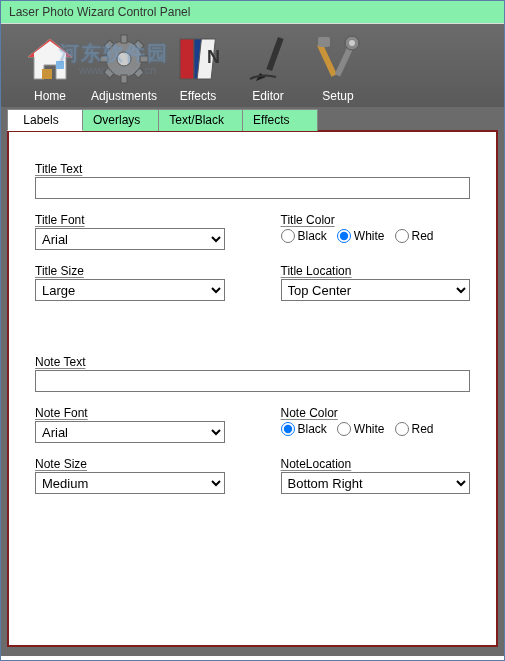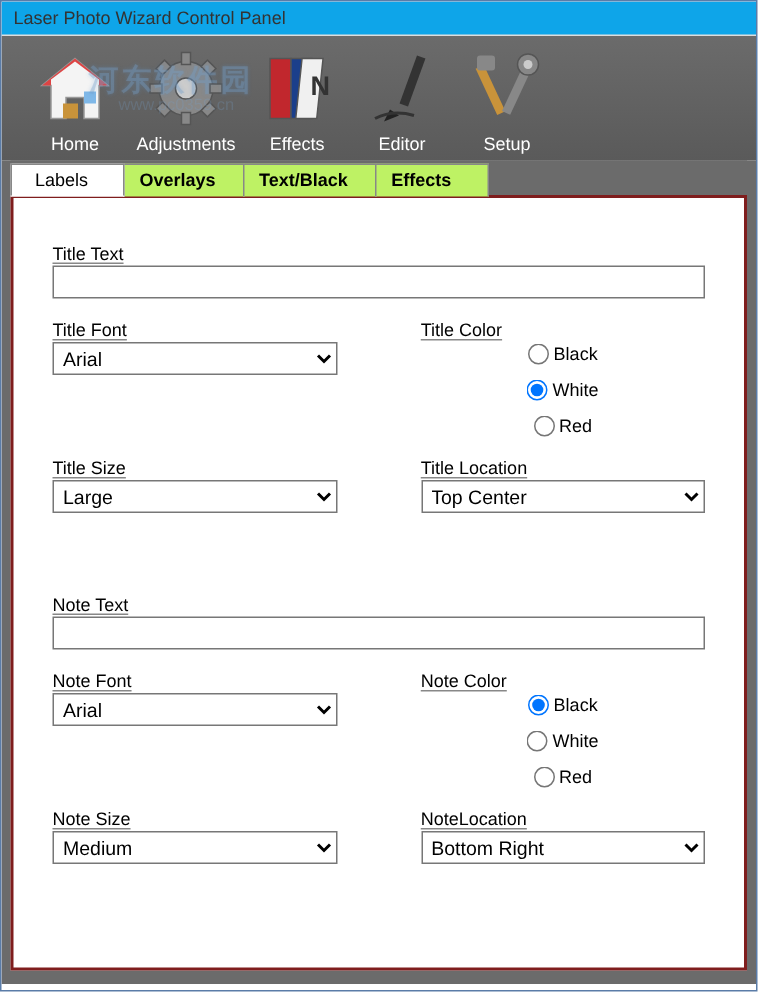--- a/index.html
+++ b/index.html
@@ -8,21 +8,21 @@
     padding: 0;
     font-family: "Segoe UI", Tahoma, sans-serif;
     font-size: 12px;
     background: #fff;
     width: 505px;
     height: 661px;
     overflow: hidden;
     border: 1px solid #5a7ca8;
   }
   .titlebar {
-    background: #0ea5e9;
+    background: #86efac;
     padding: 4px 8px;
     font-size: 12px;
     border-bottom: 1px solid #ddd;
     color: #333;
   }
   .toolbar {
     background: linear-gradient(#6b6b6b, #5a5a5a);
     display: flex;
     padding: 4px 6px 2px 18px;
     gap: 8px;
@@ -88,22 +88,21 @@
     color: #000;
   }
   .tab.active {
     background: #fff;
     border-bottom: 1px solid #fff;
     z-index: 2;
     position: relative;
     text-align: center;
   }
   .tab:not(.active){
-    background: #bef264;
-    font-weight: bold;
+    background: #86efac;
   }
   .panel {
     background: #fff;
     border: 2px solid #7f1d1d;
     padding: 30px 26px;
     height: calc(100% - 26px);
     margin-top: -1px;
   }
   .field-group { margin-bottom: 14px; }
   .row2 { display: flex; gap: 56px; }
@@ -127,21 +126,21 @@
   select.sel {
     width: 100%;
     height: 22px;
     border: 1px solid #777;
     background: #fff;
     font-size: 13px;
     padding: 1px 2px;
   }
   .wide { width: 390px; }
   .narrow { width: 148px; }
-  .radios { display: flex; gap: 10px; align-items: center; margin-top:2px;flex-direction:column;}
+  .radios { display: flex; gap: 10px; align-items: center; margin-top:2px;}
   .radios label { display: flex; align-items: center; gap: 3px; font-size:12px; cursor:pointer;}
   input[type=radio]{ margin:0; cursor:pointer; width:14px; height:14px;}
   .spacer { height: 40px; }
 </style>
 </head>
 <body>
 
 <div class="titlebar">
   <span>Laser Photo Wizard Control Panel</span>
 </div>

